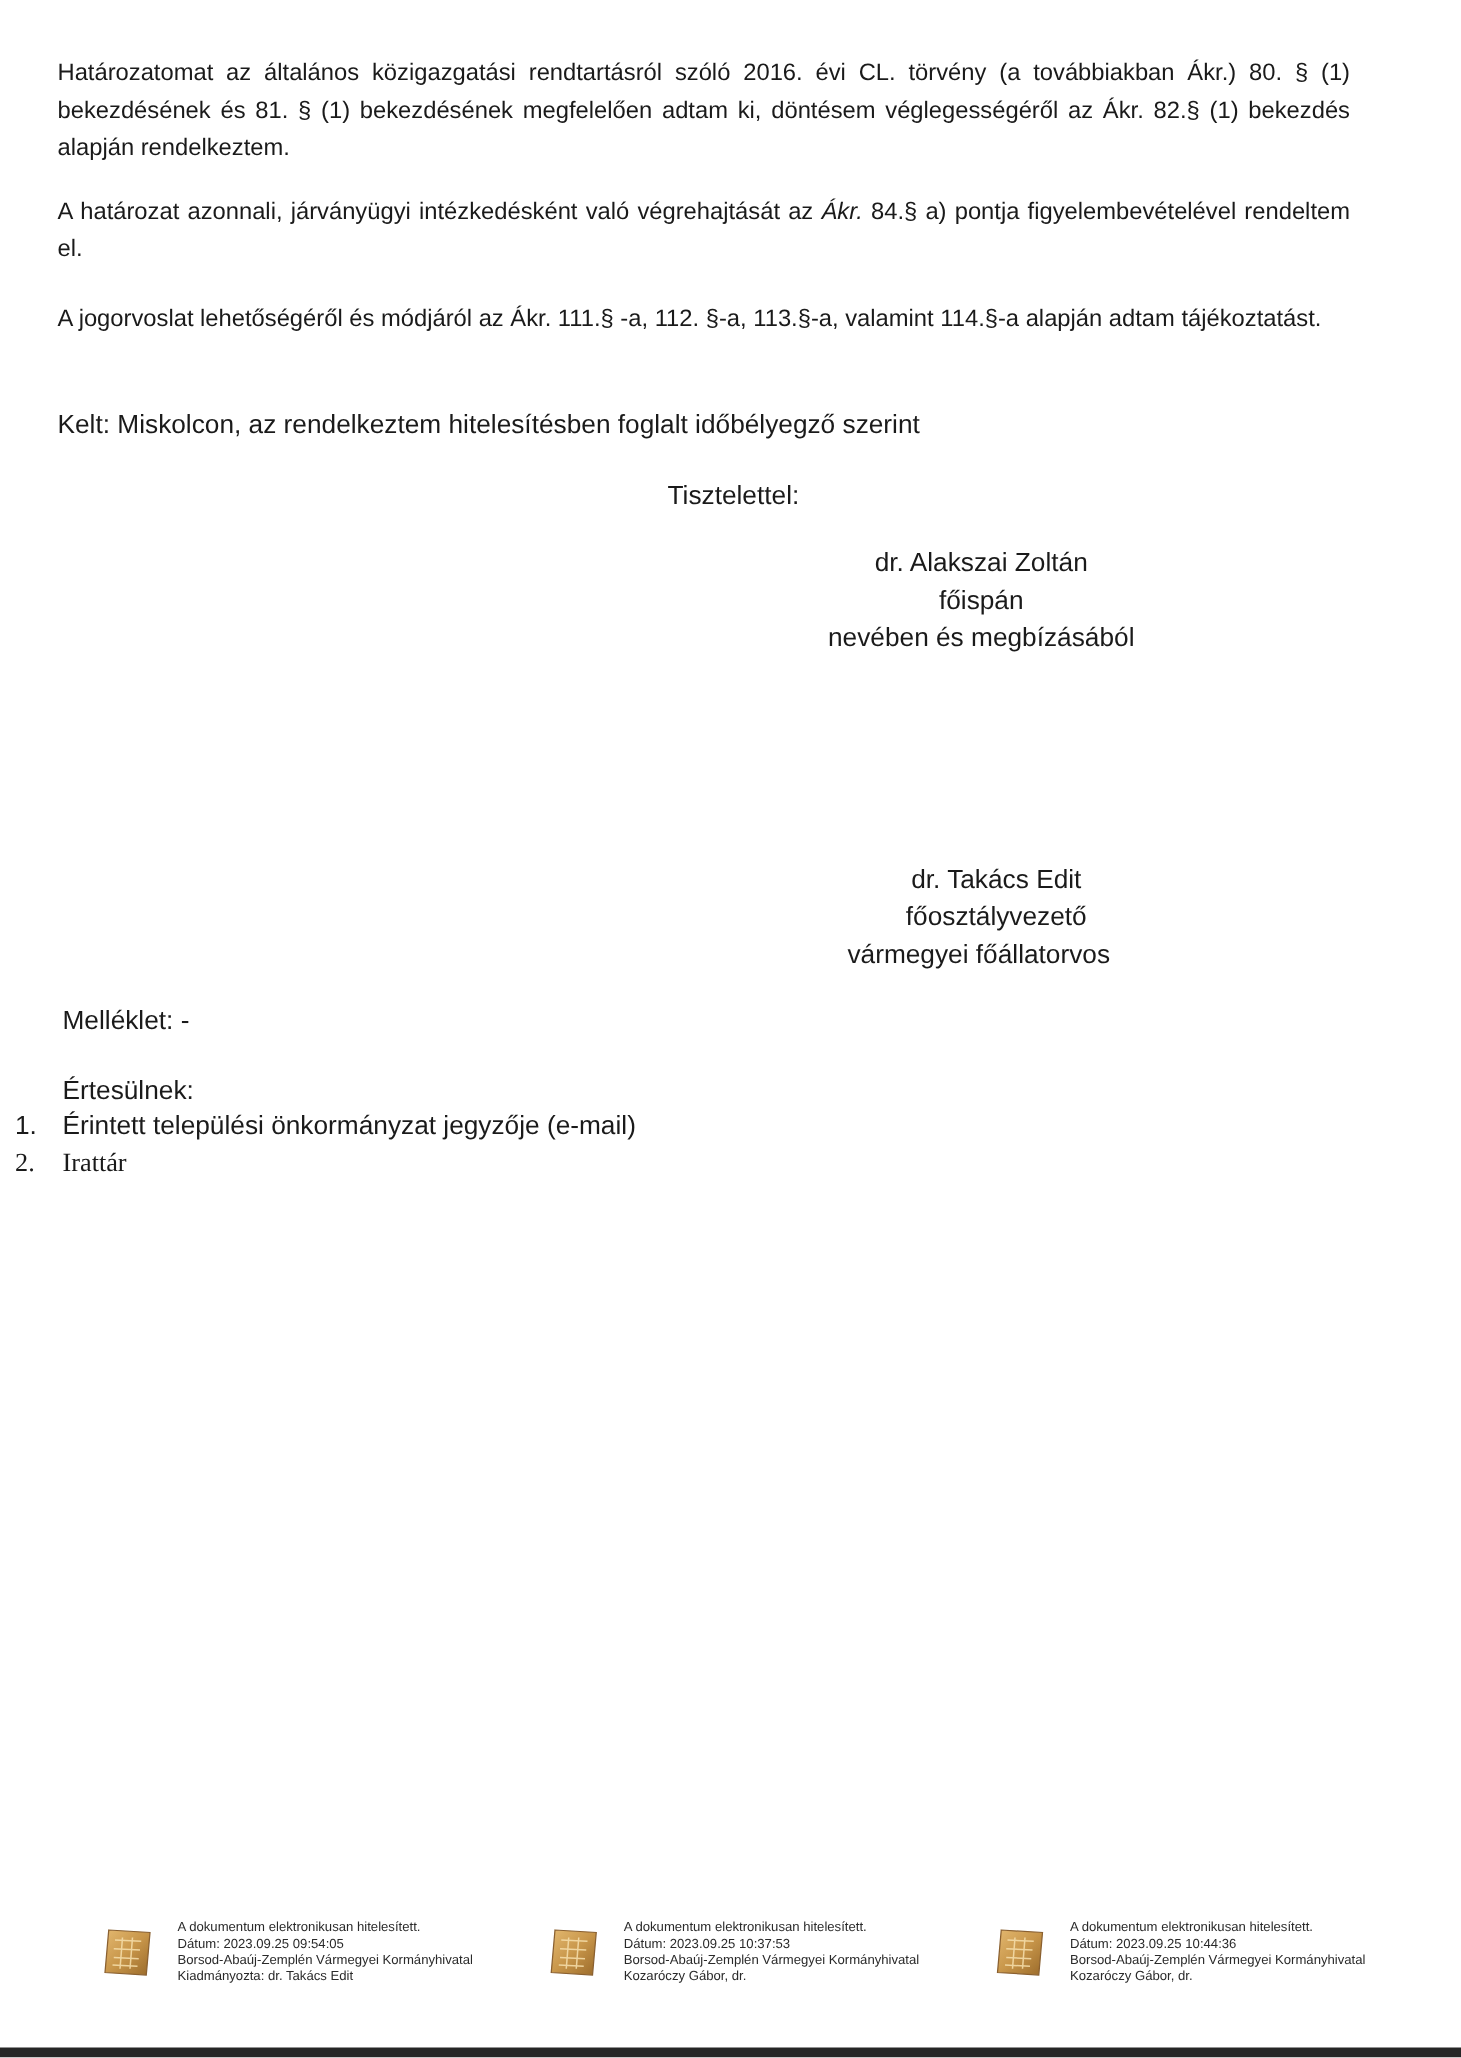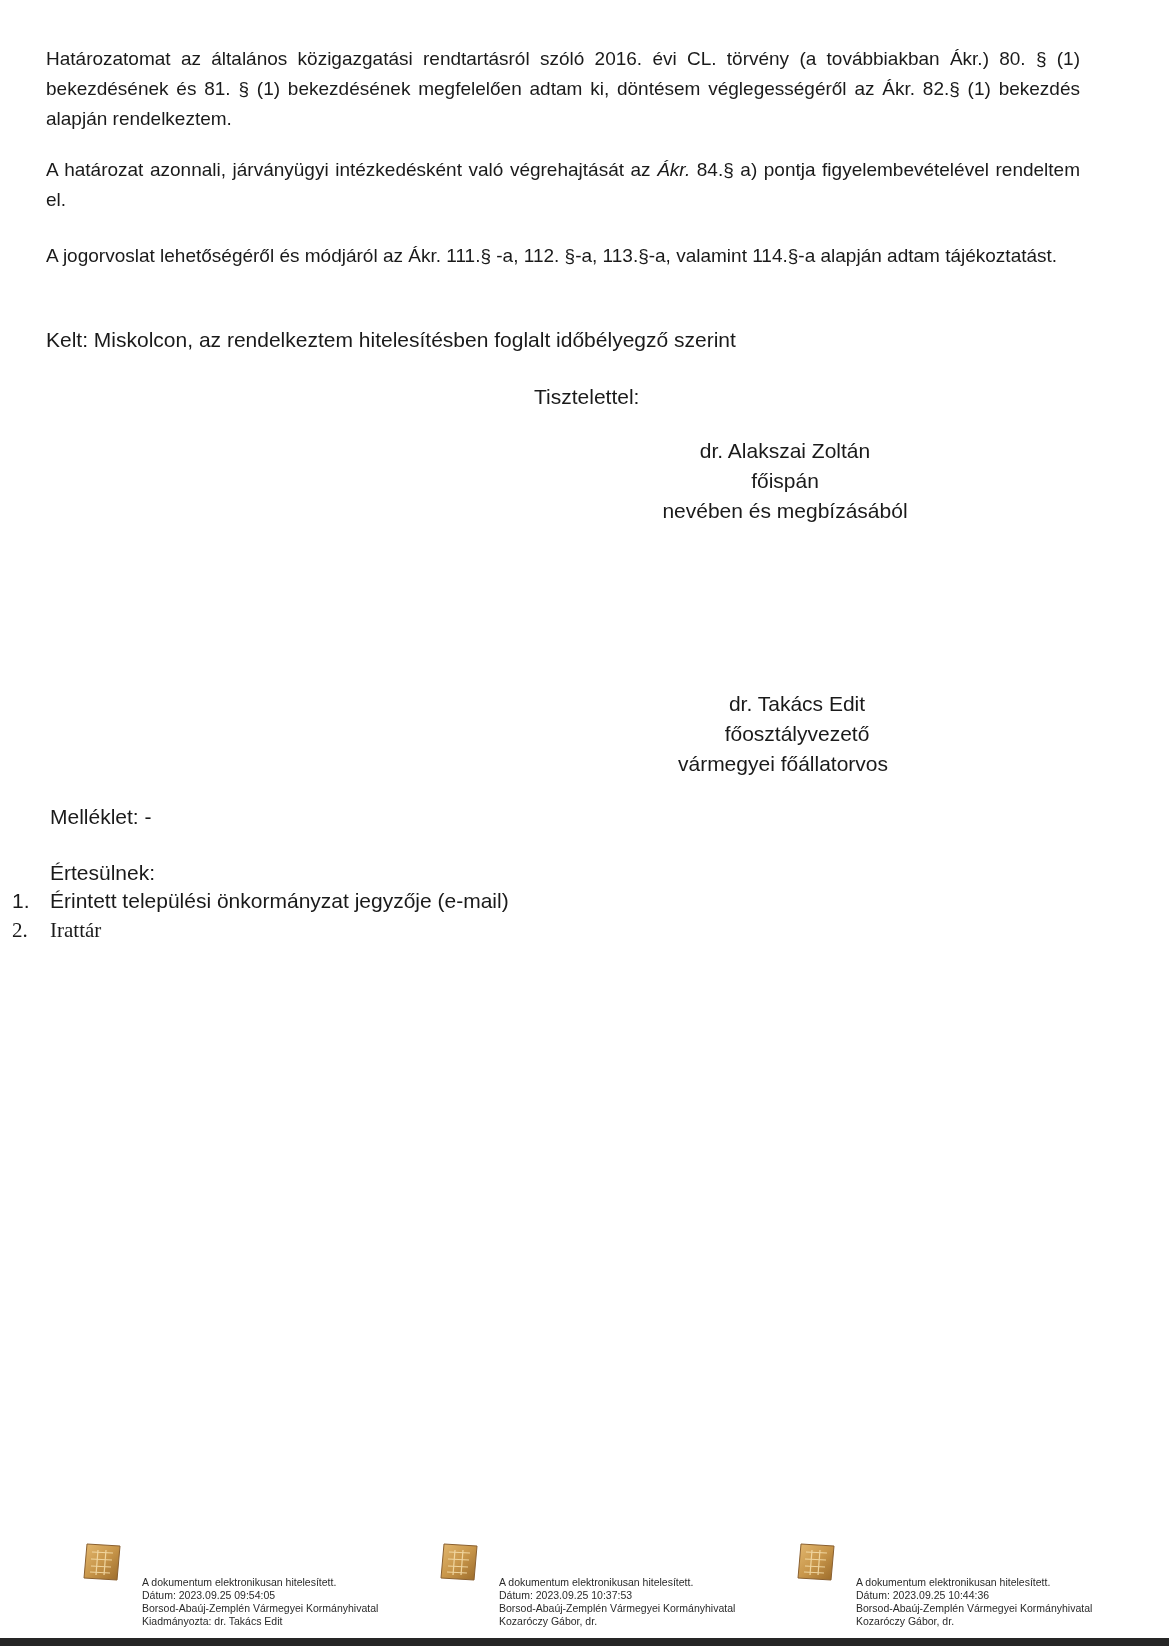--- a/index.html
+++ b/index.html
@@ -63,21 +63,20 @@
       height: 44px;
       margin-top: 4px;
       margin-right: 18px;
       flex: none;
     }
     .stamp-text {
       font-size: 10.5px;
       line-height: 13px;
       color: #2a2a2a;
       white-space: nowrap;
-      margin-top: 40px;
     }
     .bottom-bar {
       position: absolute;
       left: 0;
       top: 1638px;
       width: 1169px;
       height: 8px;
       background: #262626;
     }
   </style>

